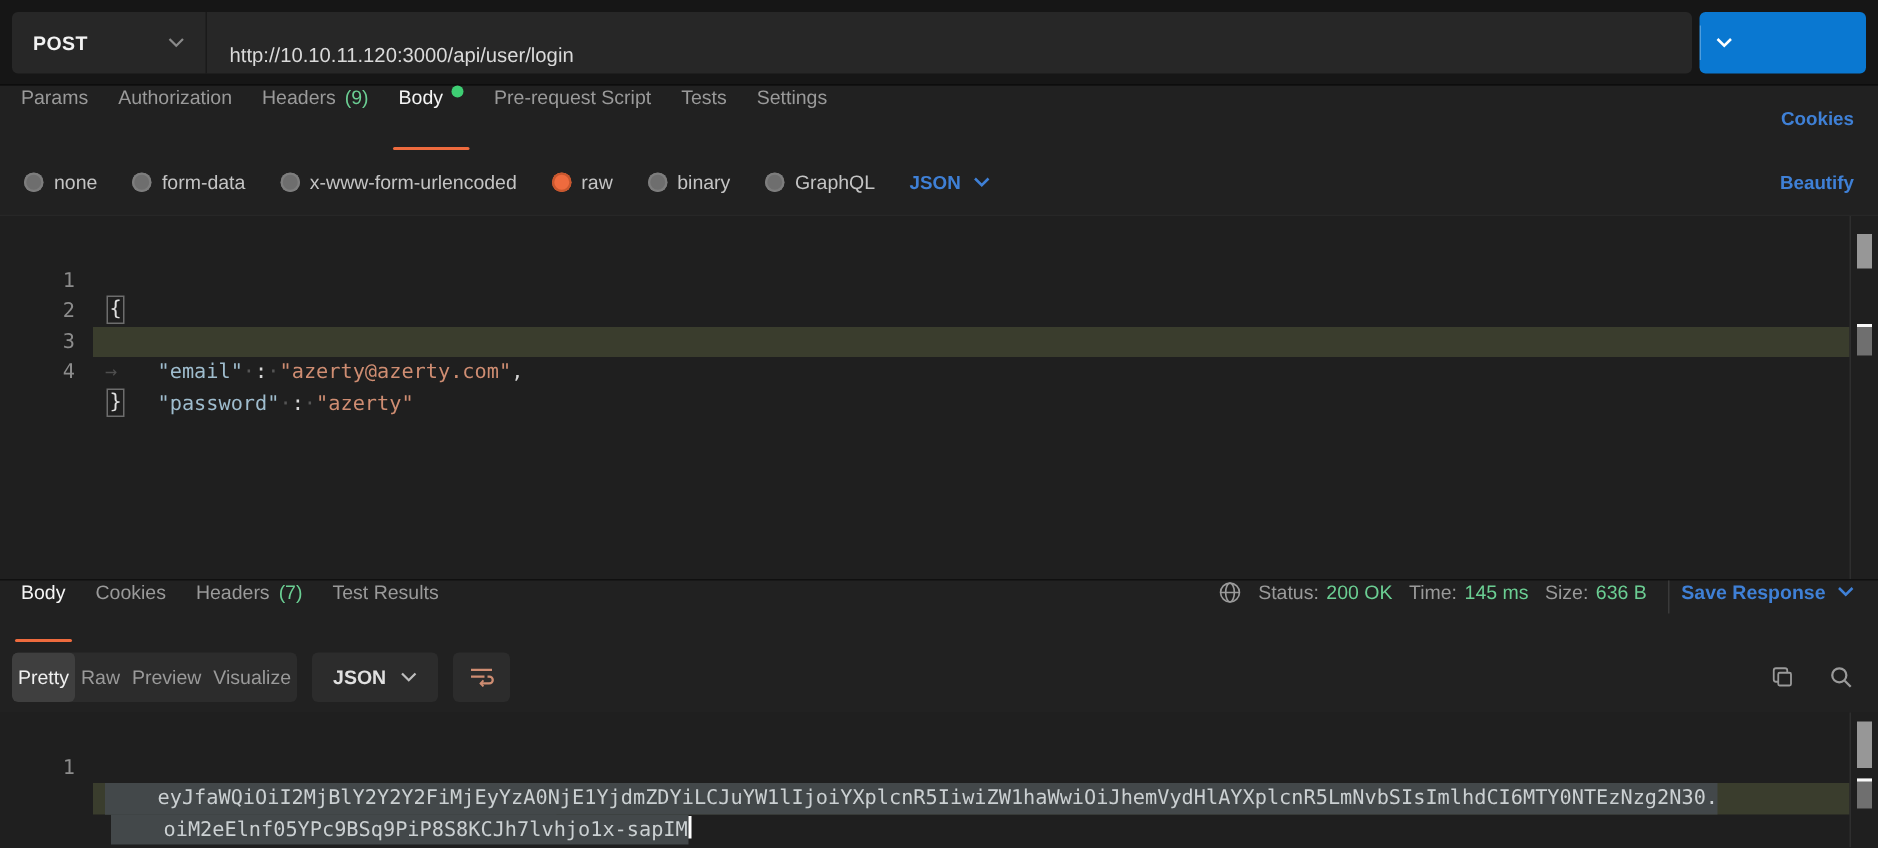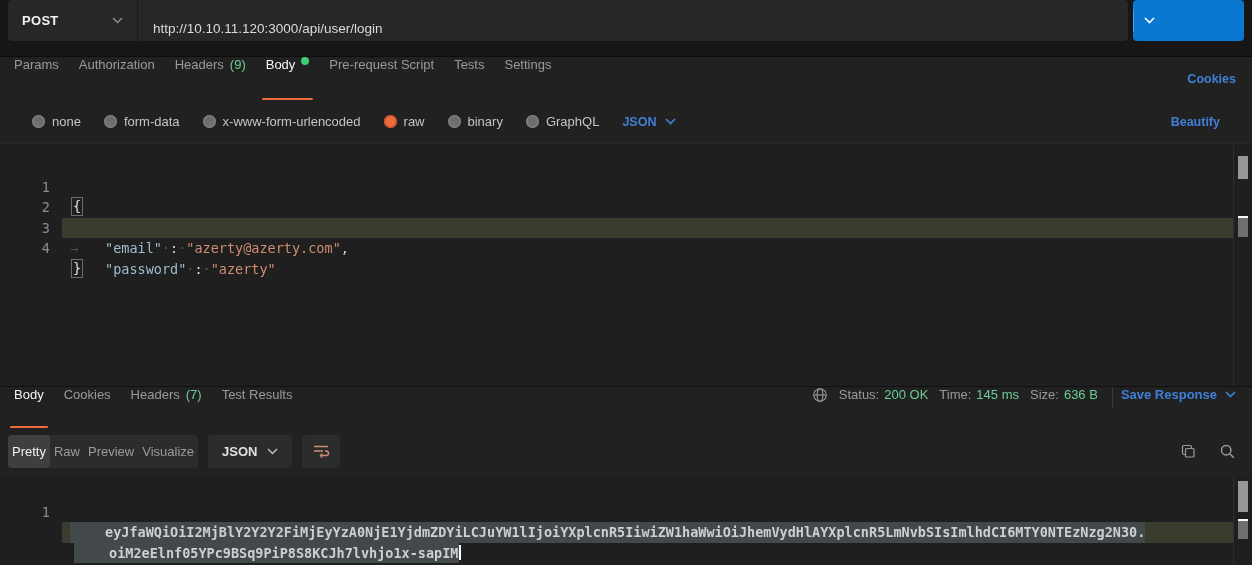--- a/index.html
+++ b/index.html
@@ -5,42 +5,42 @@
   :root{
     --accent-orange:#EE6B3E; --success-green:#6BCE93; --link-blue:#3F80D6;
     --send-blue:#0A78D1; --editor-key:#9FBDCE; --editor-string:#CF8D72;
     --active-line:#3A3D2D; --selection:#43484A; --dot-green:#3ECE73;
   }
   *{margin:0;padding:0;box-sizing:border-box;}
   html,body{width:1252px;height:565px;overflow:hidden;}
   body{background:#212121;font-family:"Liberation Sans",sans-serif;color:#C9C9C9;}
 
   
-  .topbar{height:57px;background:#161616;display:flex;align-items:flex-start;padding:0 8px;border-bottom:1px solid #0d0d0d;}
+  .topbar{height:57px;background:#161616;display:flex;align-items:center;padding:0 8px;border-bottom:1px solid #0d0d0d;}
   .method-url{flex:1;height:41px;background:#272727;border-radius:4px;display:flex;align-items:center;margin-right:5px;}
   .method-select{width:130px;height:100%;display:flex;align-items:center;justify-content:space-between;padding:0 14px;border-right:1px solid #1a1a1a;cursor:pointer;}
   .method-select .m{font-weight:bold;font-size:13px;color:#F2F2F2;letter-spacing:.3px;}
   .chev{color:#8A8A8A;display:inline-flex;}
   .url-input{flex:1;height:100%;background:transparent;border:none;outline:none;color:#DADADA;font-size:13.5px;padding:0 15px;font-family:"Liberation Sans",sans-serif;margin-top:16px;}
   .send-btn{width:111px;height:41px;background:var(--send-blue);border-radius:4px;display:flex;align-items:stretch;overflow:hidden;cursor:pointer;}
   .send-main{flex:1;display:flex;align-items:center;justify-content:center;color:#fff;font-weight:bold;font-size:14px;}
   .send-sep{width:1px;background:rgba(255,255,255,.28);margin:9px 0;}
   .send-caret{width:31px;display:flex;align-items:center;justify-content:center;color:#fff;}
 
   
   .req-tabs{height:43px;display:flex;align-items:stretch;padding:0 16px 0 4px;font-size:13px;}
   .tab{position:relative;display:flex;gap:6px;padding:0 10px;color:#9A9A9A;cursor:pointer;white-space:nowrap;}
   .tab.active{color:#F5F5F5;}
   .tab.active::after{content:'';position:absolute;left:6px;right:6px;bottom:0;height:2.5px;background:var(--accent-orange);border-radius:1px;}
   .count{color:var(--success-green);}
   .dot{width:8px;height:8px;border-radius:50%;background:var(--dot-green);}
   .right-link{margin-left:auto;align-self:center;color:var(--link-blue);font-weight:bold;font-size:12.5px;cursor:pointer;}
 
   
-  .type-row{height:43px;display:flex;align-items:center;gap:23px;padding:0 32px;font-size:13px;}
+  .type-row{height:43px;display:flex;align-items:center;gap:23px;padding:0 16px;font-size:13px;}
   .radio-item{display:flex;align-items:center;gap:7px;color:#C4C4C4;cursor:pointer;}
   .radio{width:13px;height:13px;border-radius:50%;background:#6E6E6E;box-shadow:inset 0 0 0 1.5px #7d7d7d;}
   .radio.on{background:var(--accent-orange);box-shadow:inset 0 0 0 1.5px #c8572e;}
   .lang-select{display:flex;align-items:center;gap:9px;color:var(--link-blue);font-weight:bold;font-size:12.5px;cursor:pointer;}
   .lang-select .chev{color:var(--link-blue);}
 
   
   .editor{position:relative;height:243px;background:#1F1F1F;border-top:1px solid #272727;font-family:"DejaVu Sans Mono","Liberation Mono",monospace;font-size:13.5px;padding-top:12px;}
   .crow{position:relative;height:20.5px;line-height:20.5px;white-space:pre;}
   .gnum{position:absolute;left:0;width:50px;text-align:right;color:#8C8C8C;}
@@ -72,21 +72,21 @@
   .seg.active{background:#3F3F3F;color:#F0F0F0;border-radius:4px;}
   .pill{height:33px;display:flex;align-items:center;gap:10px;background:#2C2C2C;border-radius:4px;padding:0 14px;color:#E0E0E0;font-size:13px;font-weight:bold;cursor:pointer;}
   .pill .chev{color:#BEBEBE;}
   .pill.icon-only{padding:0 10px;}
   .tb-right{margin-left:auto;display:flex;align-items:center;gap:22px;}
 
   
   .resp-body{position:relative;height:90px;background:#1F1F1F;font-family:"DejaVu Sans Mono","Liberation Mono",monospace;font-size:13.5px;padding-top:6px;}
   .rrow{position:relative;height:20.5px;line-height:20.5px;white-space:pre;color:#CBD0D2;}
   .rrow .line{position:absolute;z-index:1;}
-  .sel{background:var(--selection);font-weight:bold;}
+  .sel{background:var(--selection);}
   .indent{padding-left:35px;}
   .rrow.activeline::before{content:'';position:absolute;left:62px;right:19px;top:0;bottom:0;background:var(--active-line);}
   .cursor{display:inline-block;width:2px;height:15px;background:#FFFFFF;vertical-align:-2px;}
 </style>
 </head>
 <body>
 
 <div class="topbar">
   <div class="method-url">
     <div class="method-select">

